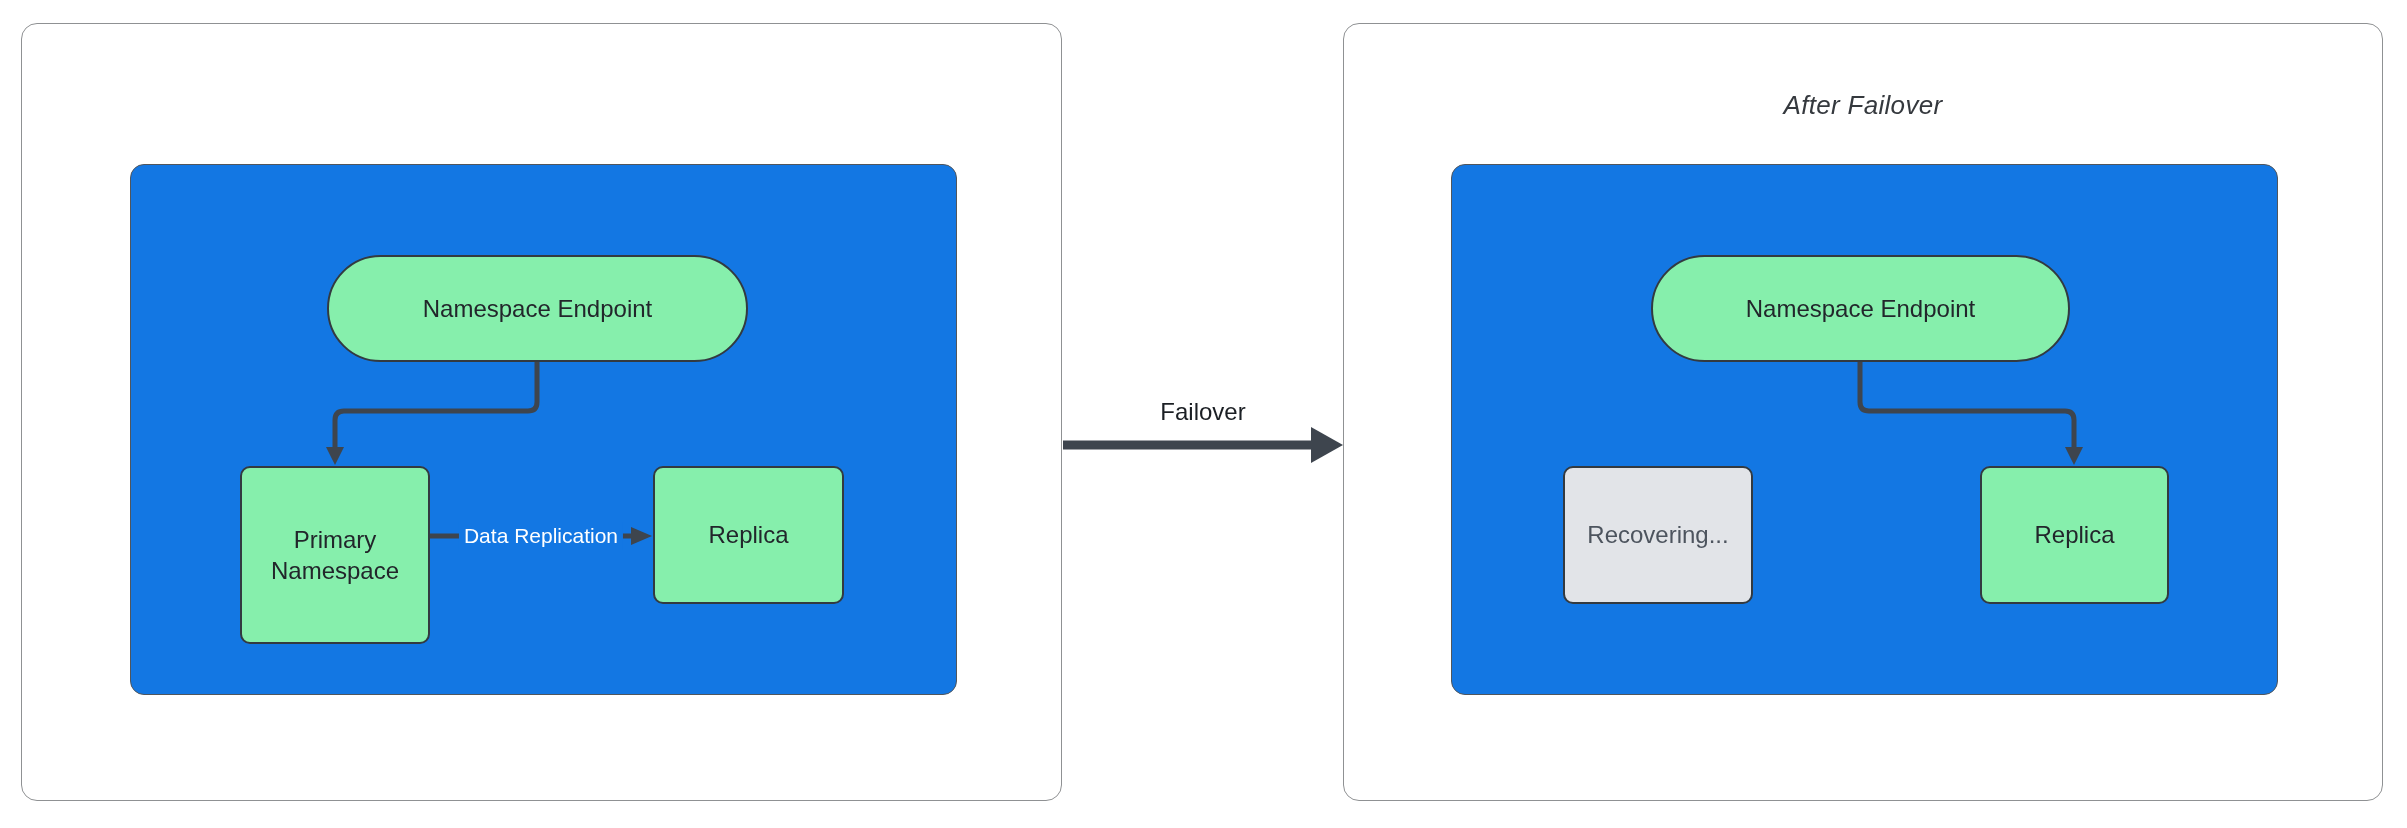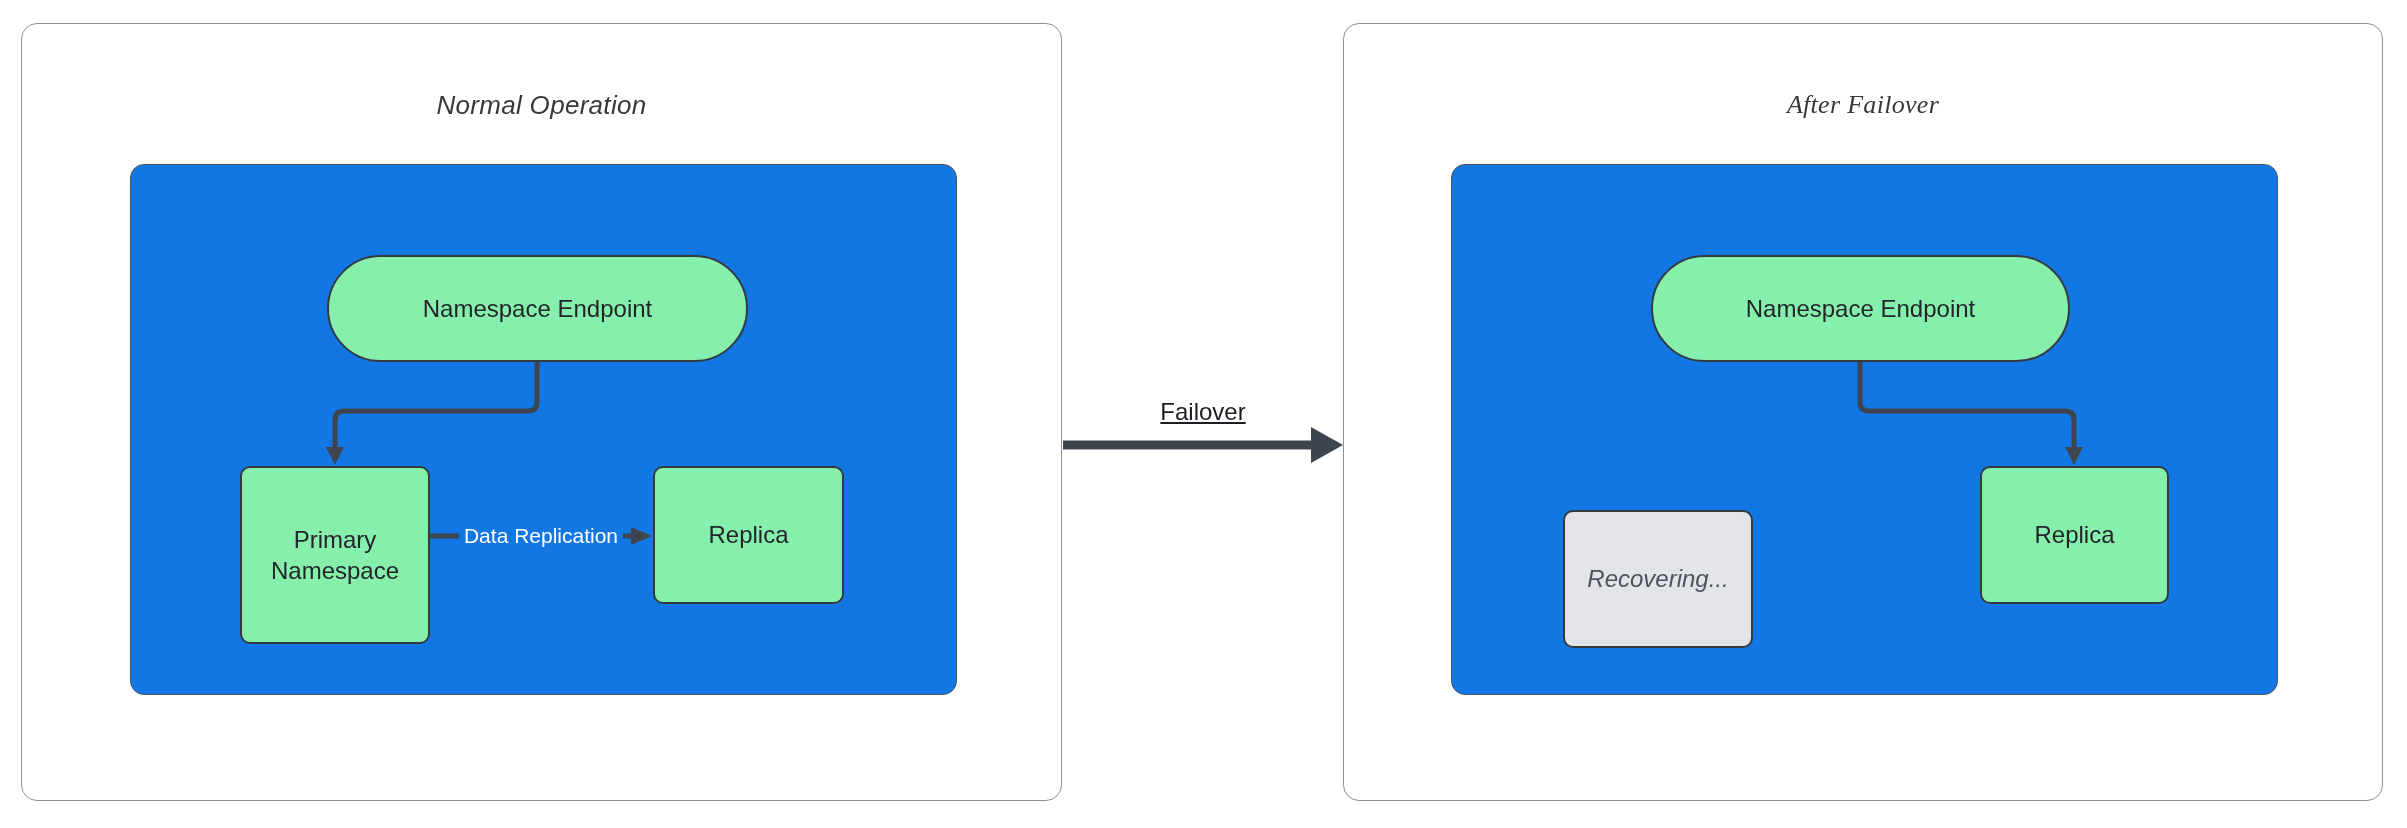--- a/index.html
+++ b/index.html
@@ -62,57 +62,53 @@
     text-align:center;
     font-size:24px;
     color:var(--node-text);
     line-height:1.3;
     z-index:3;
   }
   .pill{border-radius:54px;}
   .box{border-radius:10px;}
   .node-recovering{
     background:var(--recovering-fill);
-    font-style:italic;
     color:var(--recovering-text);
-    margin-top:44px;
   }
   .edge-label{
     position:absolute;
     transform:translate(-50%,-50%);
     z-index:4;
     white-space:nowrap;
   }
   .replication-label{
     background:var(--container-blue);
     color:var(--replication-label-text);
     font-weight:normal;
     font-size:21px;
     padding:2px 5px;
   }
   .failover-label{
     color:var(--failover-label-text);
     font-size:24px;
     background:#ffffff;
     padding:0 6px;
-    text-decoration:underline;
   }
 </style>
 </head>
 <body>
 
 <div class="canvas">
 
   <div class="panel" style="left:21px;top:23px;width:1041px;height:778px;"></div>
-  <div class="panel-title" style="left:21px;top:90px;width:1041px;">Normal Operation</div>
 
   <div class="cluster" style="left:130px;top:164px;width:827px;height:531px;"></div>
 
   <div class="panel" style="left:1343px;top:23px;width:1040px;height:778px;"></div>
-  <div class="panel-title" style="left:1343px;top:90px;width:1040px;font-family:Liberation Serif, serif;">After Failover</div>
+  <div class="panel-title" style="left:1343px;top:90px;width:1040px;">After Failover</div>
 
   <div class="cluster" style="left:1451px;top:164px;width:827px;height:531px;"></div>
 
   <svg class="connectors" width="2407" height="828" viewBox="0 0 2407 828">
 
     <g>
       <path d="M537,362 V402 Q537,411 528,411 H344 Q335,411 335,420 V448" fill="none" style="stroke:var(--connector-dark);" stroke-width="5"></path>
       <polygon points="326,447 344,447 335,465" style="fill:var(--connector-dark);"></polygon>
     </g>
 

